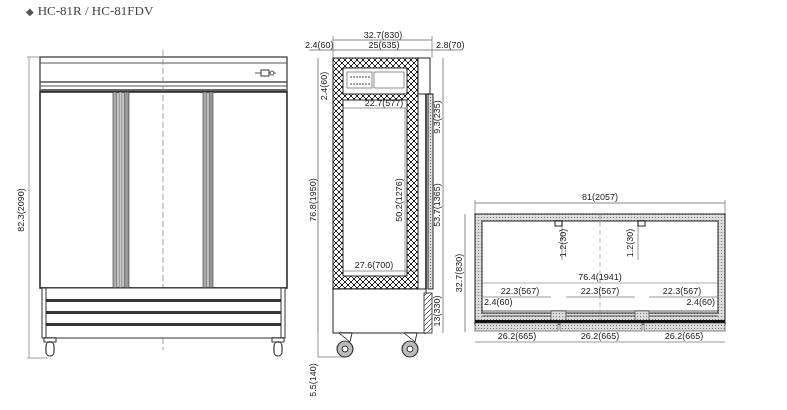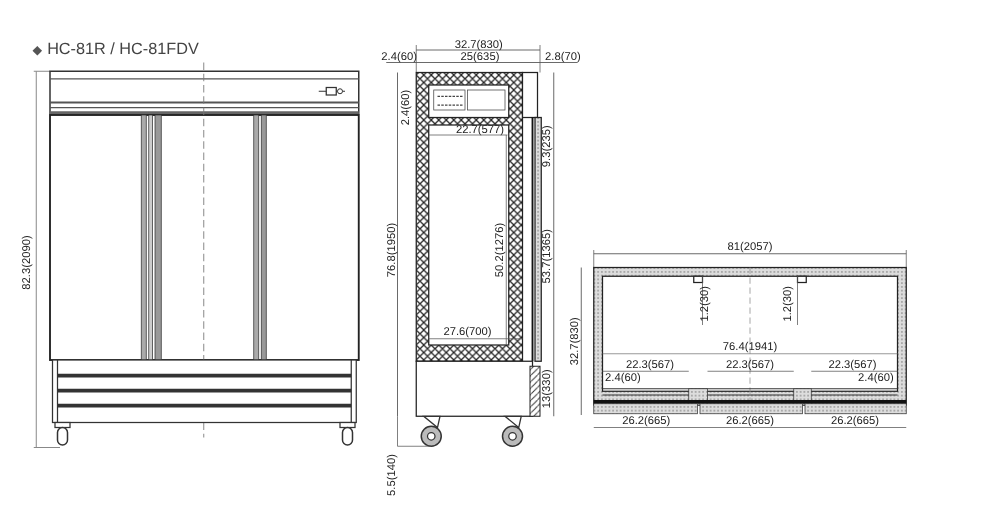--- a/index.html
+++ b/index.html
@@ -1,17 +1,17 @@
 <!DOCTYPE html>
 <html><head>
 <meta charset="utf-8">
 <style>
   html, body { margin:0; padding:0; background:#ffffff; }
   body { width:787px; height:410px; position:relative; overflow:hidden; font-family:"Liberation Sans", sans-serif; }
-  .title { position:absolute; left:26px; top:3px; font-size:13px; color:#444; font-family:Liberation Sans, sans-serif;margin-top:28px; }
+  .title { position:absolute; left:26px; top:3px; font-size:13px; color:#444; font-family:Liberation Serif, serif; }
   .title .bullet { font-size:10px; margin-right:4px; color:#555; }
   svg { position:absolute; left:0; top:0; }
   .dim { font-family:"Liberation Sans", sans-serif; font-size:9px; fill:#222; }
 </style>
 </head>
 <body>
 
 <div class="title">
   <span class="bullet">◆</span><span>HC-81R / HC-81FDV</span>
 </div>

